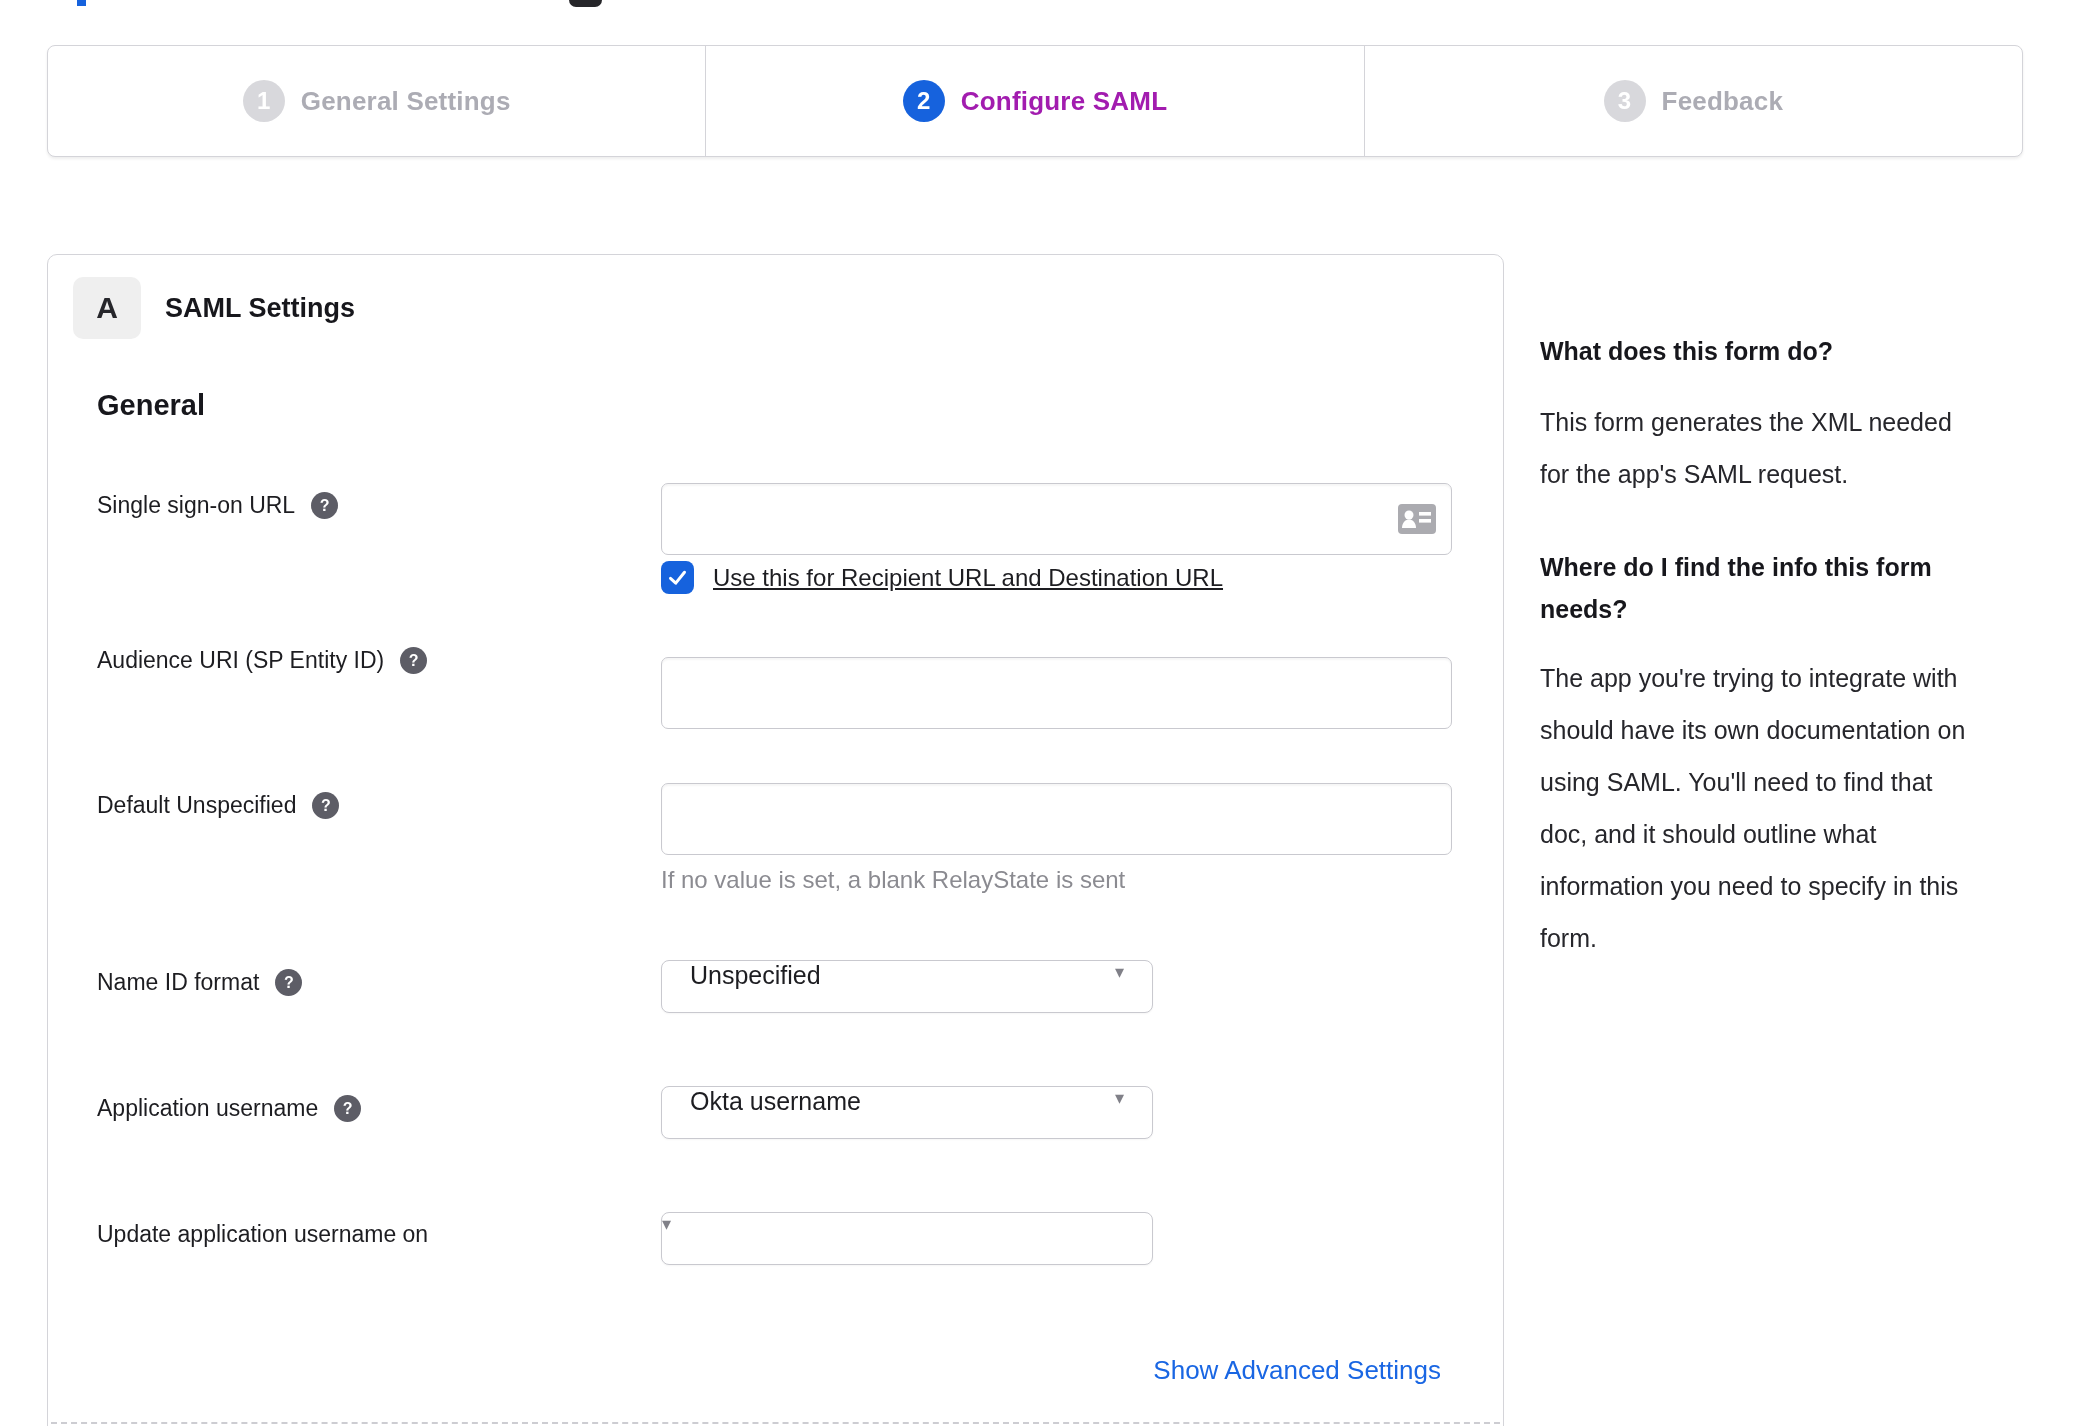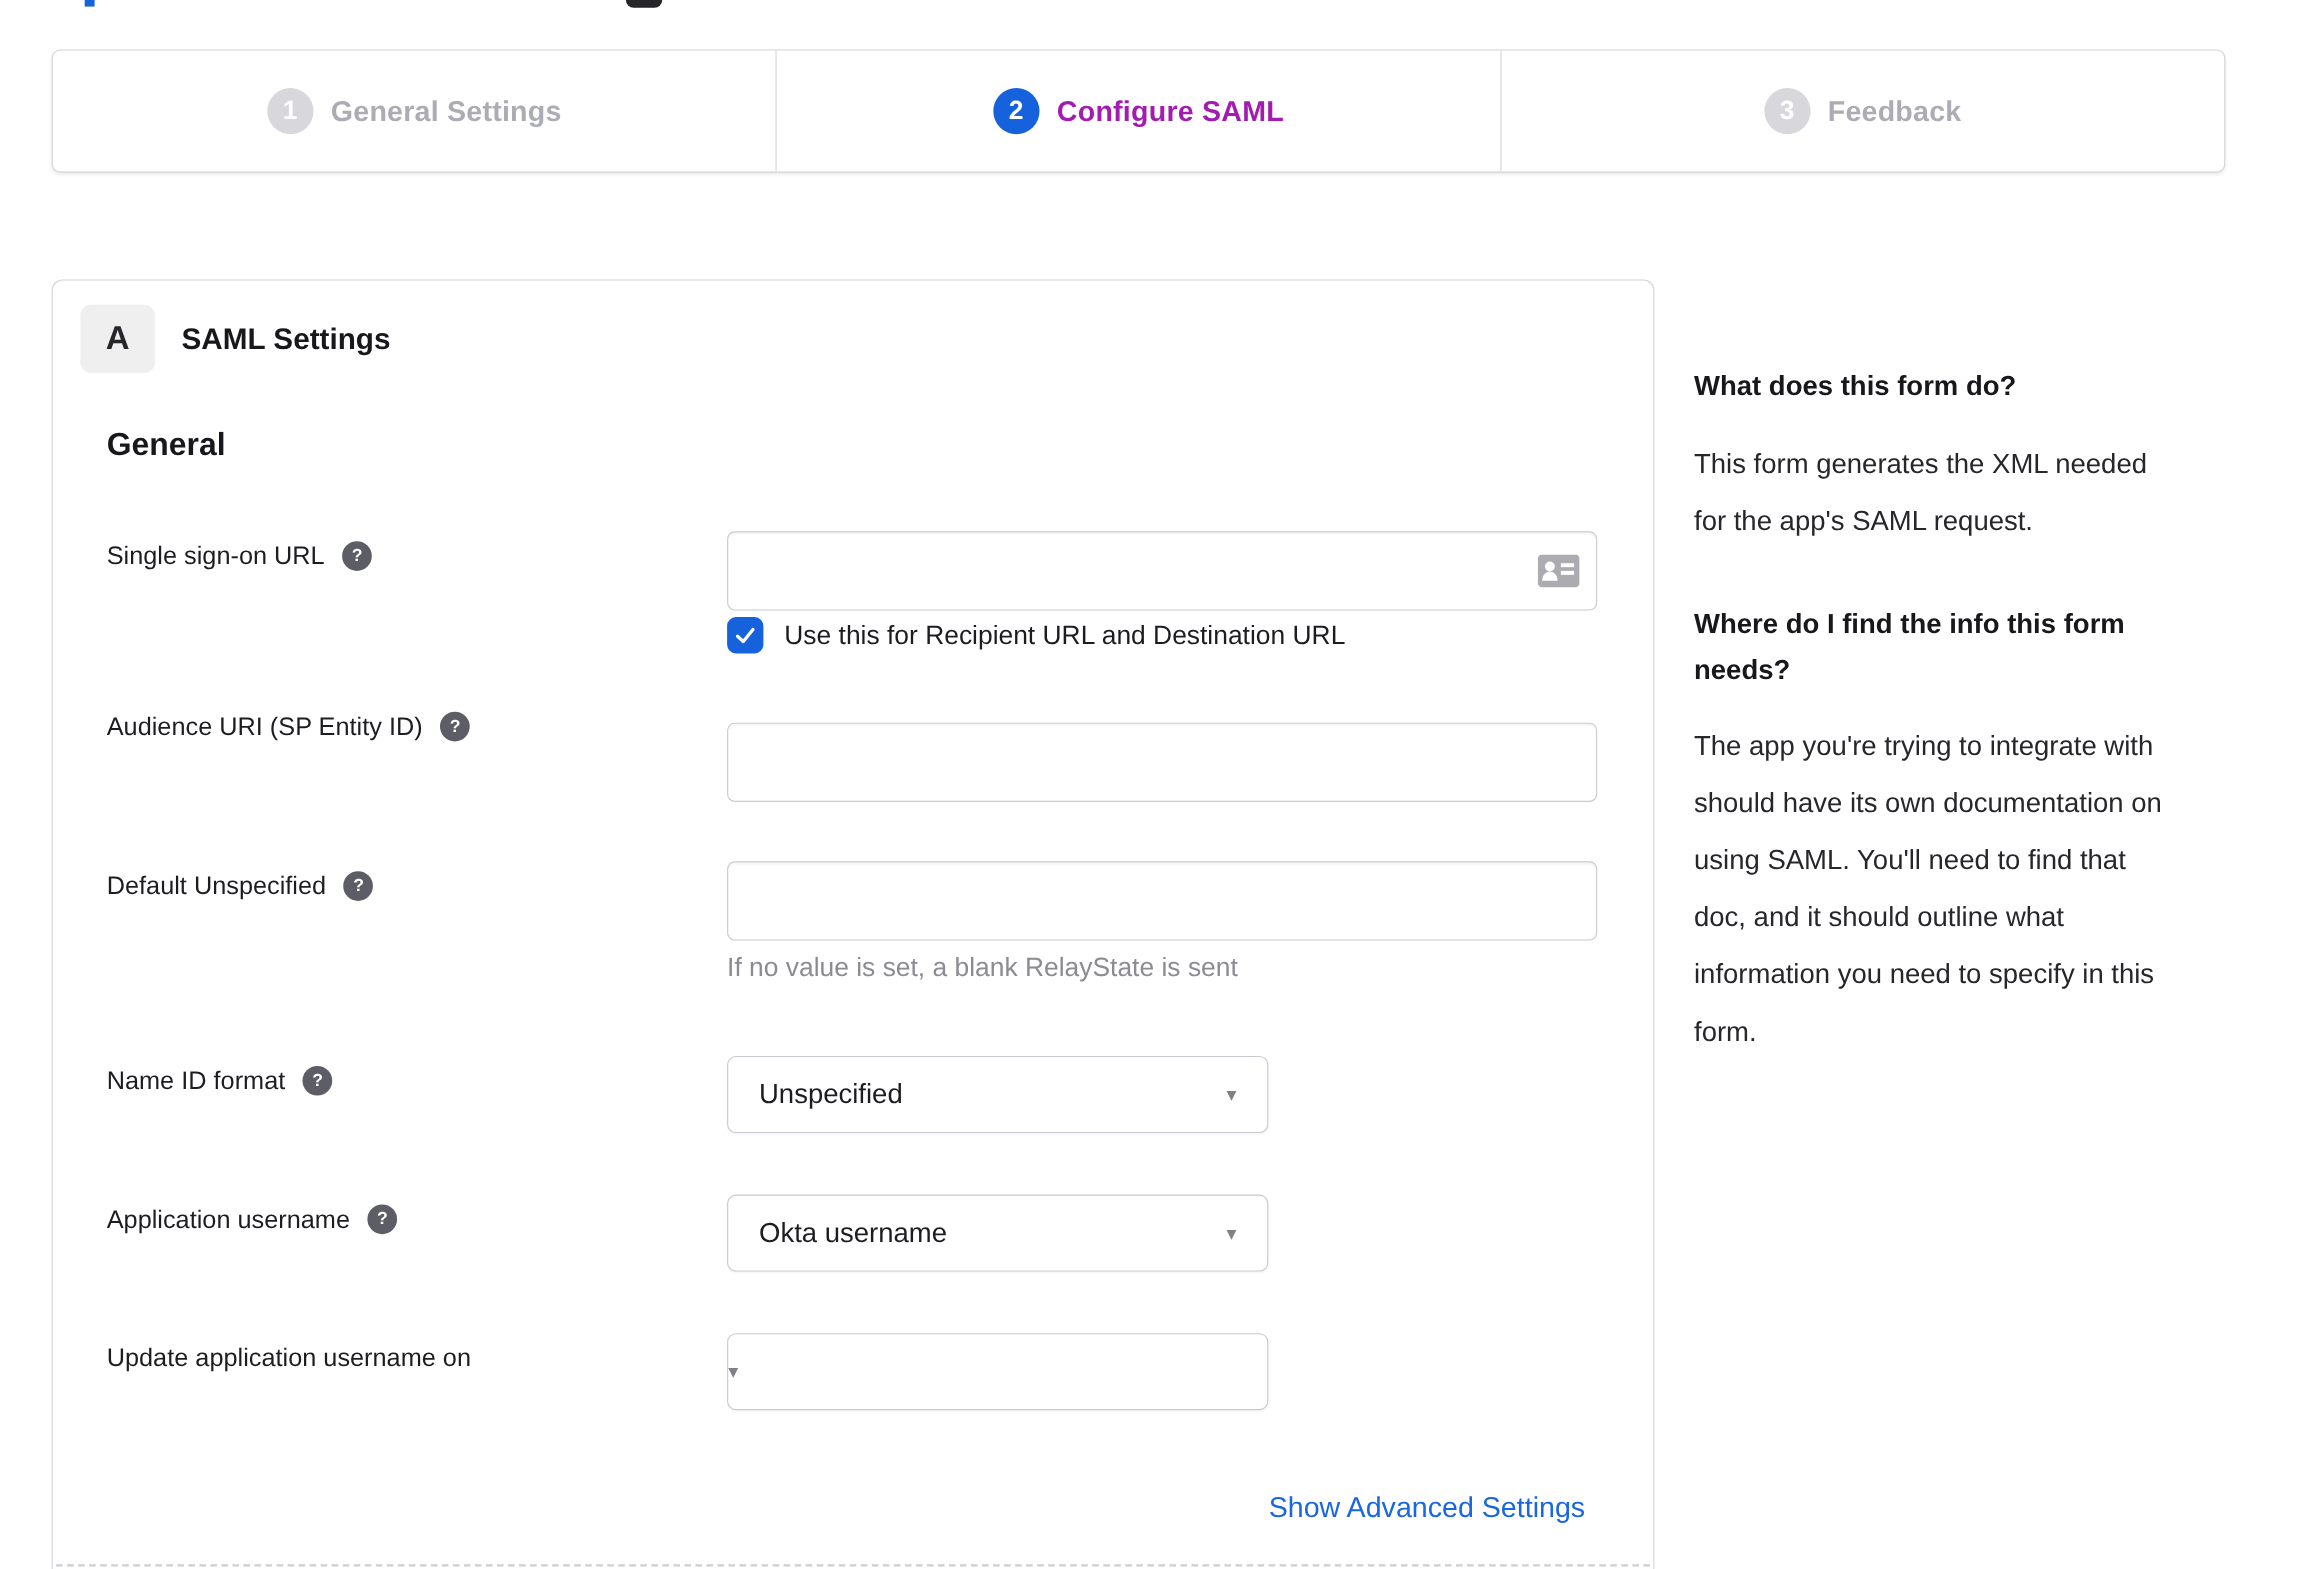--- a/index.html
+++ b/index.html
@@ -36,31 +36,31 @@
   .field-label { left:49px; display:flex; align-items:center; gap:16px;
     font-size:23px; color:#1d1d21; }
   .help-icon { width:27px; height:27px; border-radius:50%; background:#5d5d66; color:#ffffff;
     font-size:16px; font-weight:bold; display:flex; align-items:center; justify-content:center;
     cursor:pointer; flex:0 0 auto; }
 
   .text-input { left:613px; width:791px; height:72px; border:1px solid #c9c9cf; border-radius:7px;
     background:#fff; box-shadow:inset 0 2px 2px rgba(0,0,0,0.04); font-size:25px; color:#1d1d21;
     padding:0 70px 0 24px; outline:none; font-family:"Liberation Sans", sans-serif; }
 
-  .select-box { left:613px; width:492px; height:70px; border:1px solid #c9c9cf; border-radius:8px;
-    background:#fff; box-shadow:0 1px 2px rgba(0,0,0,0.04); display:flex; align-items:center;
+  .select-box { left:613px; width:492px; height:53px; border:1px solid #c9c9cf; border-radius:8px;
+    background:#fff; box-shadow:0 1px 2px rgba(0,0,0,0.04); display:flex; align-items:flex-start;
     cursor:pointer; }
   .select-value { padding-left:28px; font-size:25px; color:#1d1d21; flex:1; }
   .select-caret { padding-right:28px; font-size:18px; color:#808088; }
 
   #checkbox-row { left:613px; top:306px; display:flex; align-items:center; gap:19px; }
   #sso-checkbox { width:33px; height:33px; border-radius:8px; background:#1662dd; cursor:pointer;
     display:flex; align-items:center; justify-content:center; }
   #sso-checkbox svg { width:21px; height:21px; }
-  #checkbox-label { font-size:24px; color:#1d1d21; }
+  #checkbox-label { font-size:24px; color:#1d1d21;text-decoration:underline; }
 
   #relay-hint { left:613px; top:611px; font-size:24px; color:#8b8b91; }
 
   #card-icon { right:16px; top:50%; transform:translateY(-50%); }
 
   #advanced-link { top:1100px; right:62px; font-size:26px; color:#1966e3; cursor:pointer;
     text-decoration:none; }
 
   #panel-divider { left:3px; right:3px; top:1167px; border-top:2px dashed #cdcdd2; height:0; }
 

